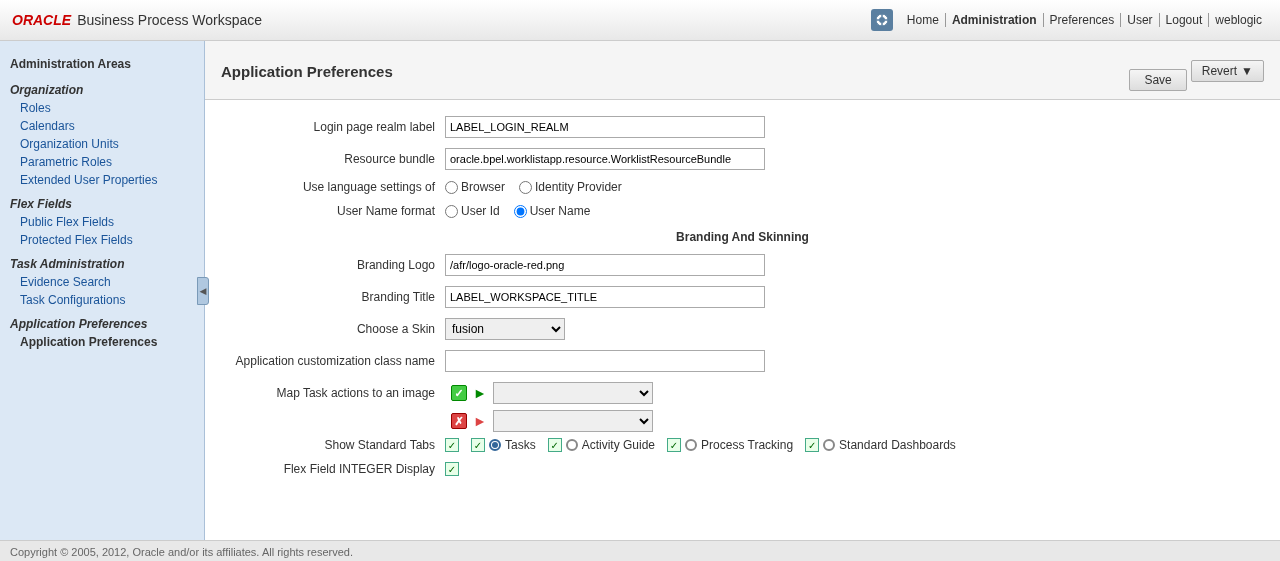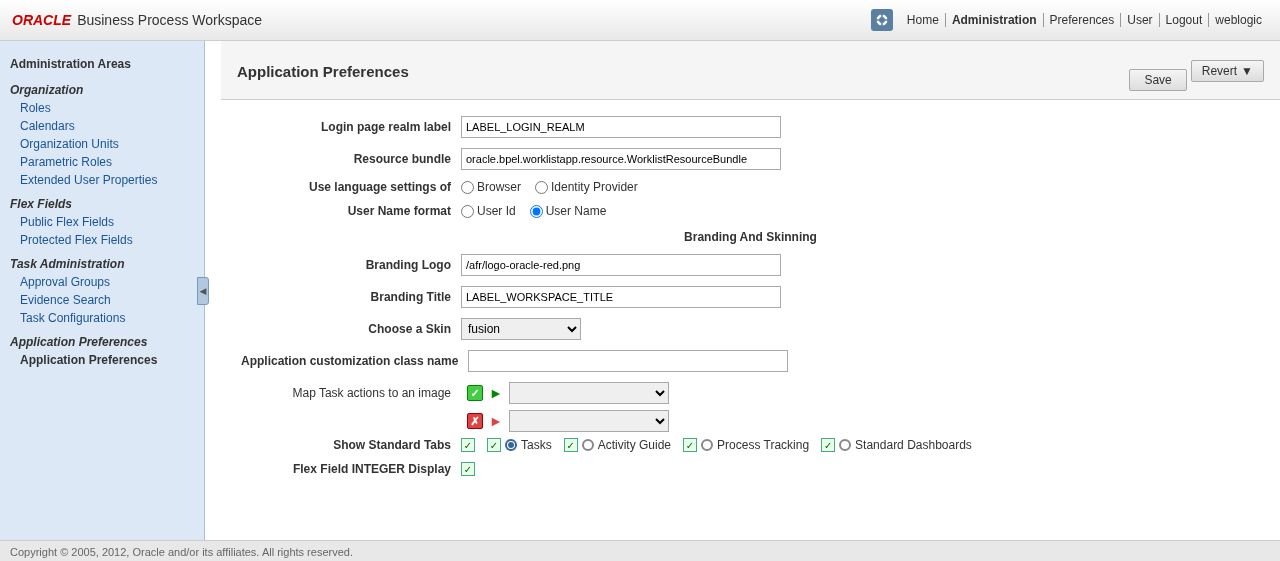--- a/index.html
+++ b/index.html
@@ -51,21 +51,20 @@
       border-radius: 3px;
       display: inline-flex; align-items: center; justify-content: center;
       color: #fff; font-size: 10px; margin-right: 8px;
     }
 
     
     .main-layout {
       display: flex;
       height: calc(100vh - 40px - 22px);
       overflow: hidden;
-      gap: 16px;
     }
 
     
     .sidebar {
       width: 205px;
       min-width: 205px;
       background: #dce8f5;
       border-right: 1px solid #aac0d8;
       overflow-y: auto;
       padding: 10px 0;
@@ -157,21 +156,20 @@
       align-items: center;
       margin-bottom: 10px;
     }
     .form-label {
       text-align: right;
       min-width: 220px;
       padding-right: 10px;
       font-size: 12px;
       color: #333;
       flex-shrink: 0;
-      font-weight: bold;
     }
     .form-input {
       border: 1px solid #aaa;
       padding: 2px 4px;
       font-size: 11px;
       width: 320px;
       height: 22px;
     }
     .section-title-row {
       display: flex;
@@ -370,21 +368,20 @@
     <a class="sidebar-item">Calendars</a>
     <a class="sidebar-item">Organization Units</a>
     <a class="sidebar-item">Parametric Roles</a>
     <a class="sidebar-item">Extended User Properties</a>
 
     <div class="sidebar-section-title">Flex Fields</div>
     <a class="sidebar-item">Public Flex Fields</a>
     <a class="sidebar-item">Protected Flex Fields</a>
 
     <div class="sidebar-section-title">Task Administration</div>
-    <a class="sidebar-item">Approval Groups</a>
     <a class="sidebar-item">Evidence Search</a>
     <a class="sidebar-item">Task Configurations</a>
 
     <div class="sidebar-section-title">Application Preferences</div>
     <a class="sidebar-item active">Application Preferences</a>
   </div>
 
   <div class="sidebar-collapse">◀</div>
 
   <div class="content">

